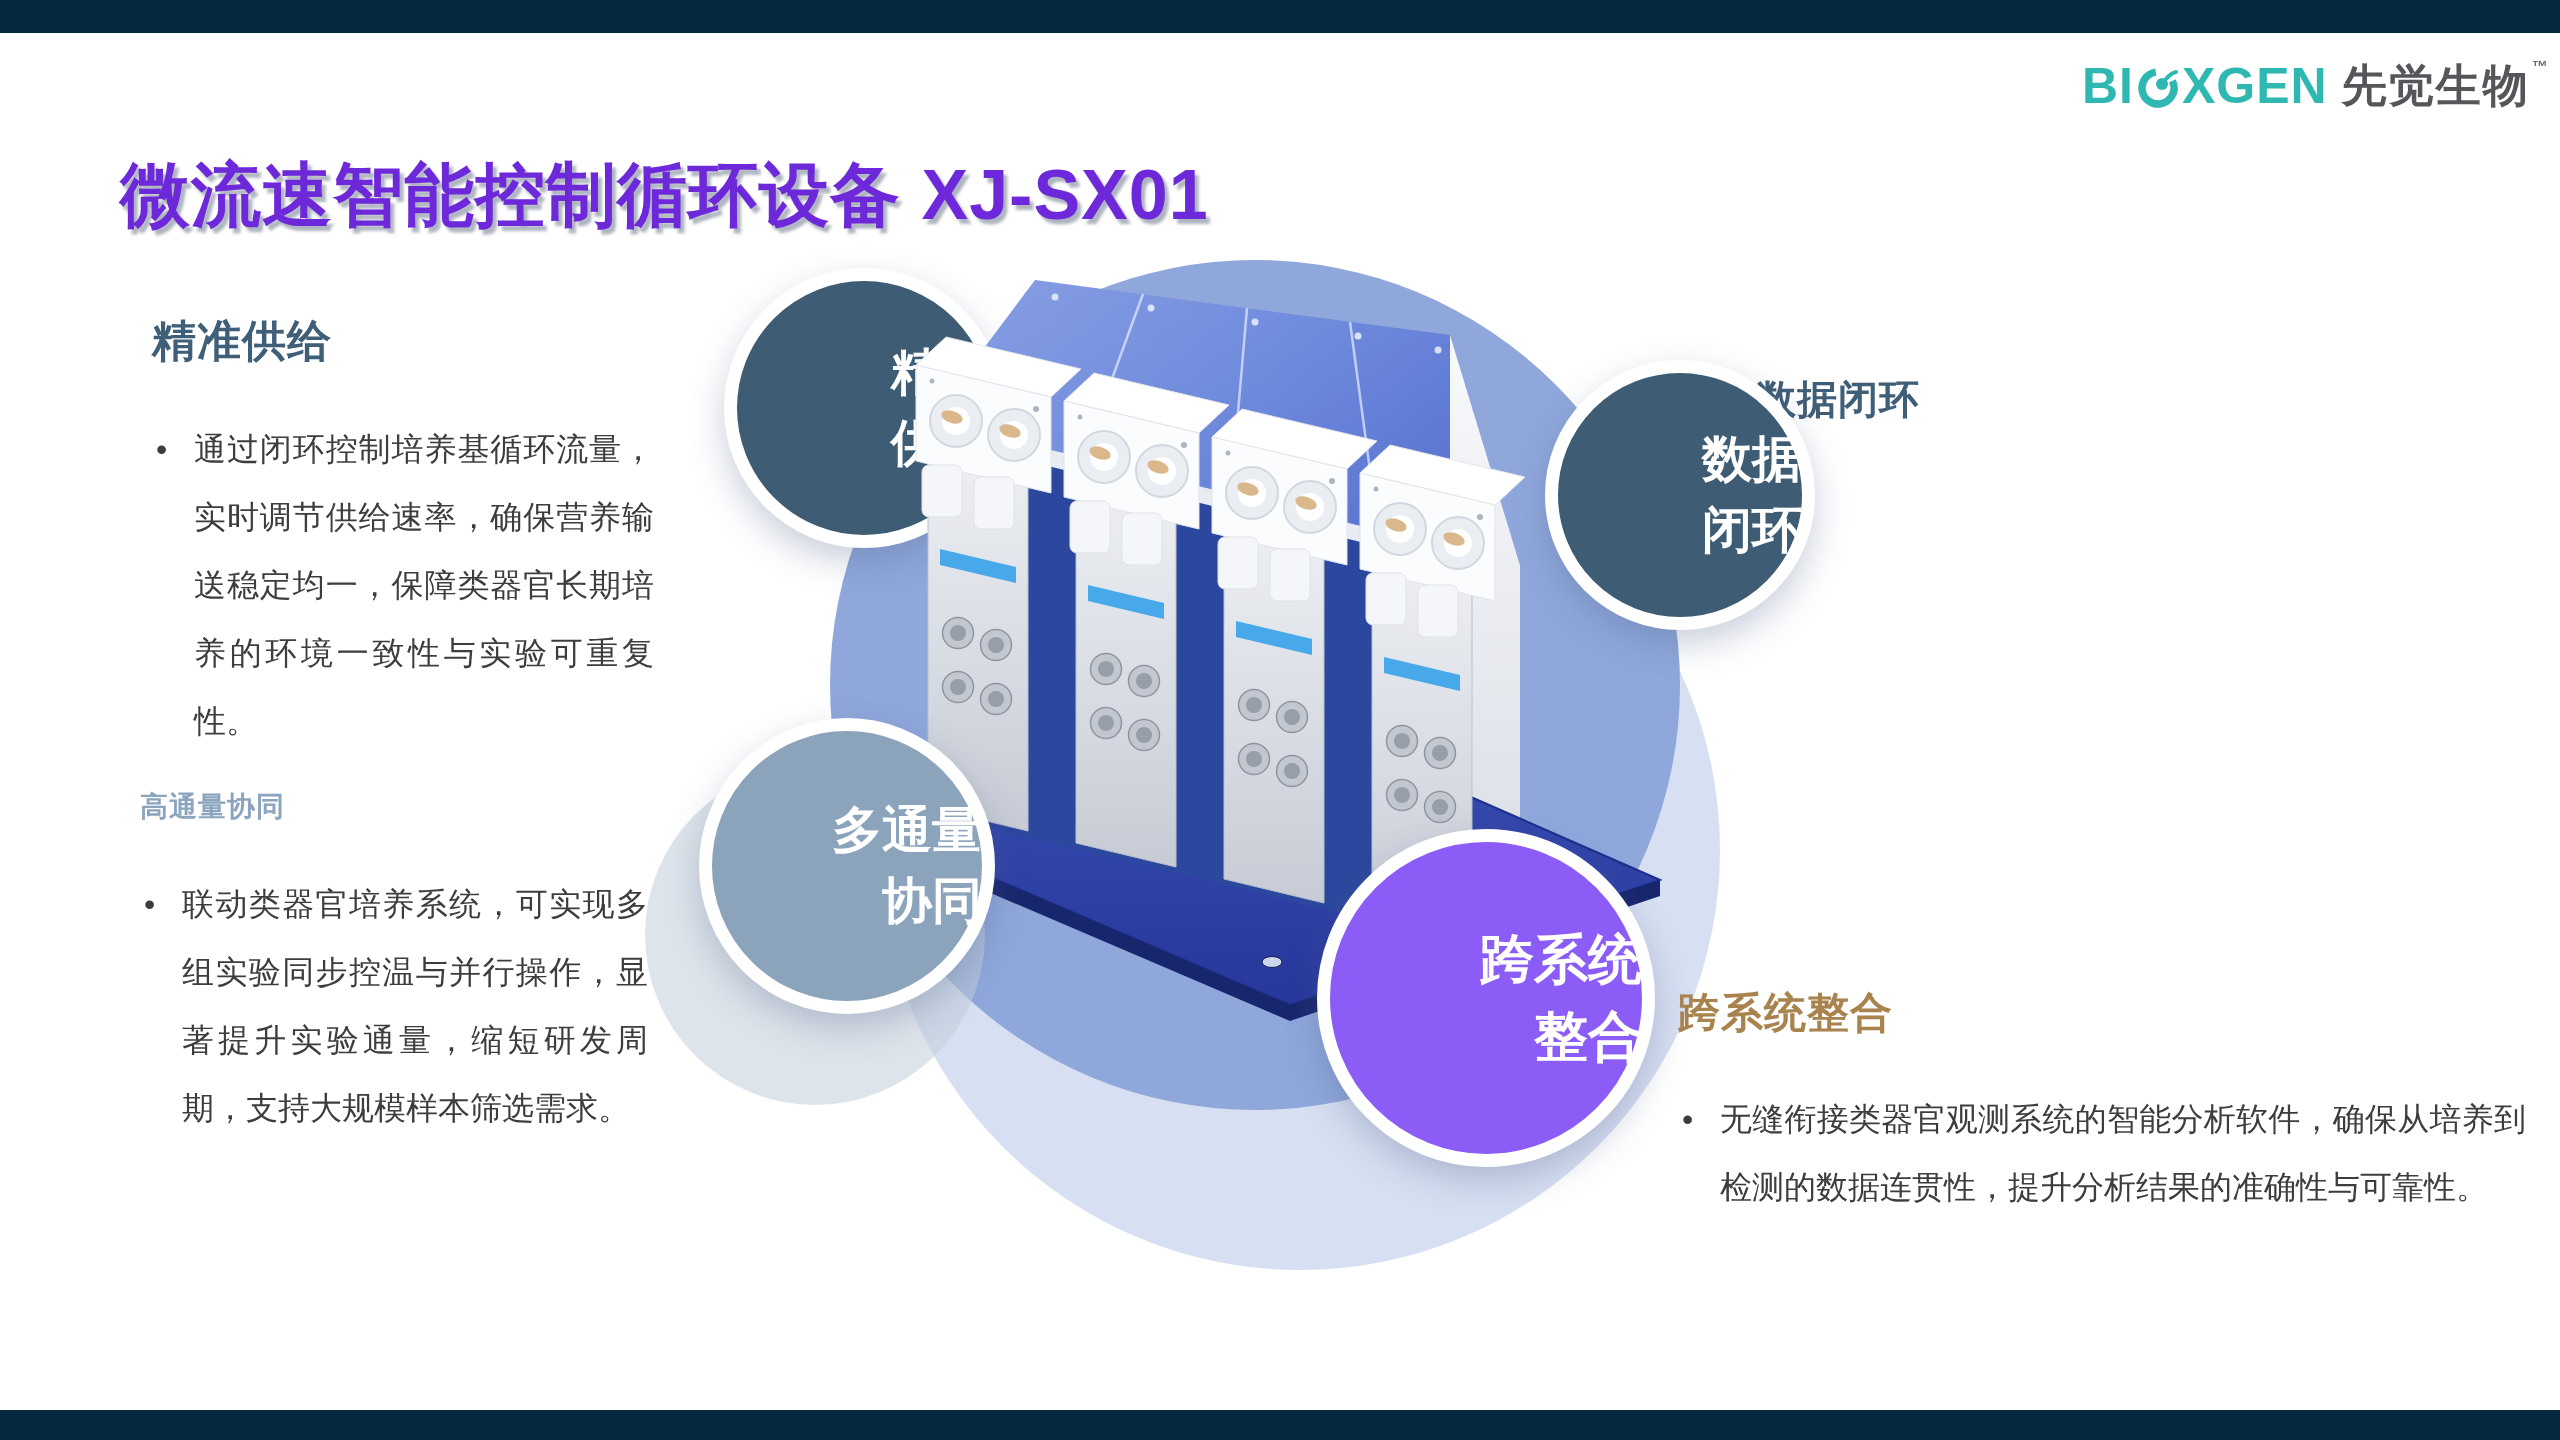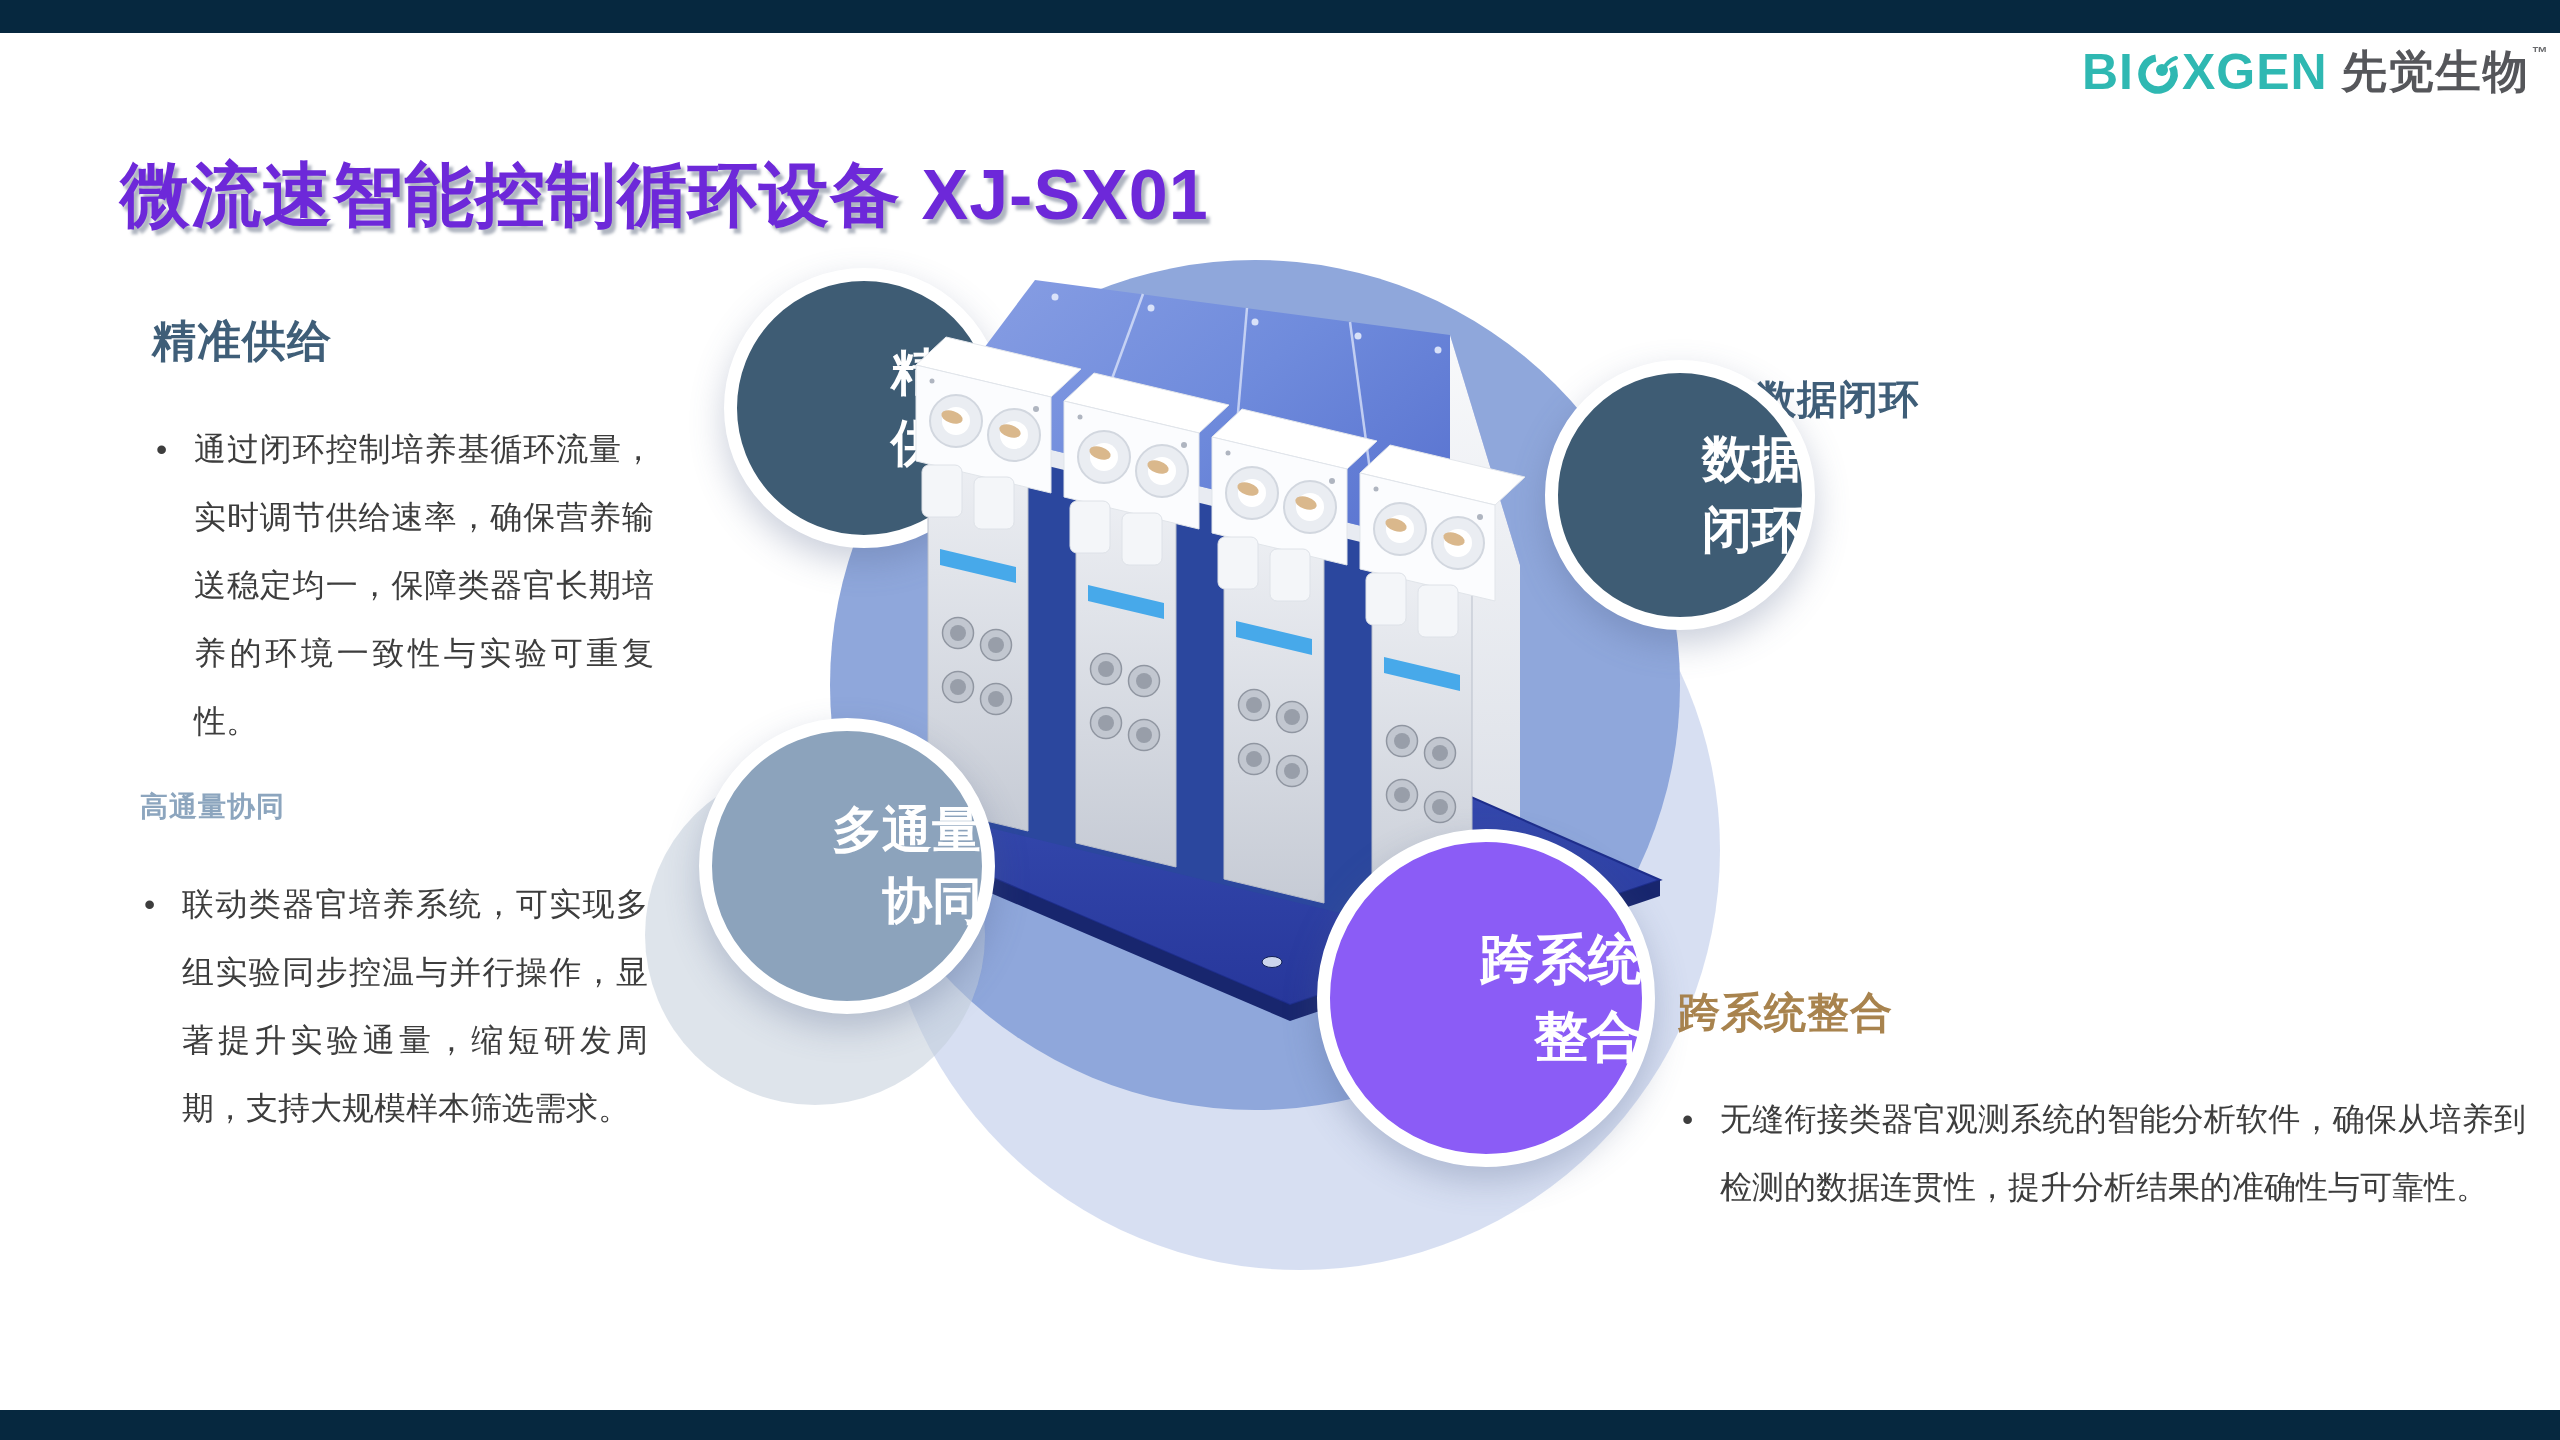--- a/index.html
+++ b/index.html
@@ -6,21 +6,21 @@
   body{
     width:2560px;height:1440px;position:relative;overflow:hidden;
     background:#ffffff;
     font-family:"Liberation Sans","DejaVu Sans",sans-serif;
   }
   .bar{position:absolute;left:0;width:2560px;background:#06283F;}
   .bar.top{top:0;height:33px;}
   .bar.bottom{top:1410px;height:30px;}
 
   
-  .logo{position:absolute;top:42px;left:2082px;display:flex;white-space:nowrap;}
+  .logo{position:absolute;top:56px;left:2082px;display:flex;white-space:nowrap;}
   .logo .brand{font-size:50px;font-weight:800;color:#2FB8B2;letter-spacing:1px;display:flex;align-items:center;}
   .logo .o-icon{width:46px;height:46px;margin:0 1px;display:inline-block;}
   .logo .cn{font-size:45px;font-weight:800;color:#55565A;margin-left:14px;letter-spacing:2px;}
   .logo .tm{font-size:16px;font-weight:700;color:#6a6b6e;margin-left:2px;align-self:flex-start;margin-top:2px;}
 
   .page-title{
     position:absolute;left:120px;top:102px;
     font-size:70px;font-weight:800;color:#6d28d9;letter-spacing:1px;
     text-shadow:4px 5px 3px rgba(110,120,140,.55);
     white-space:nowrap;

